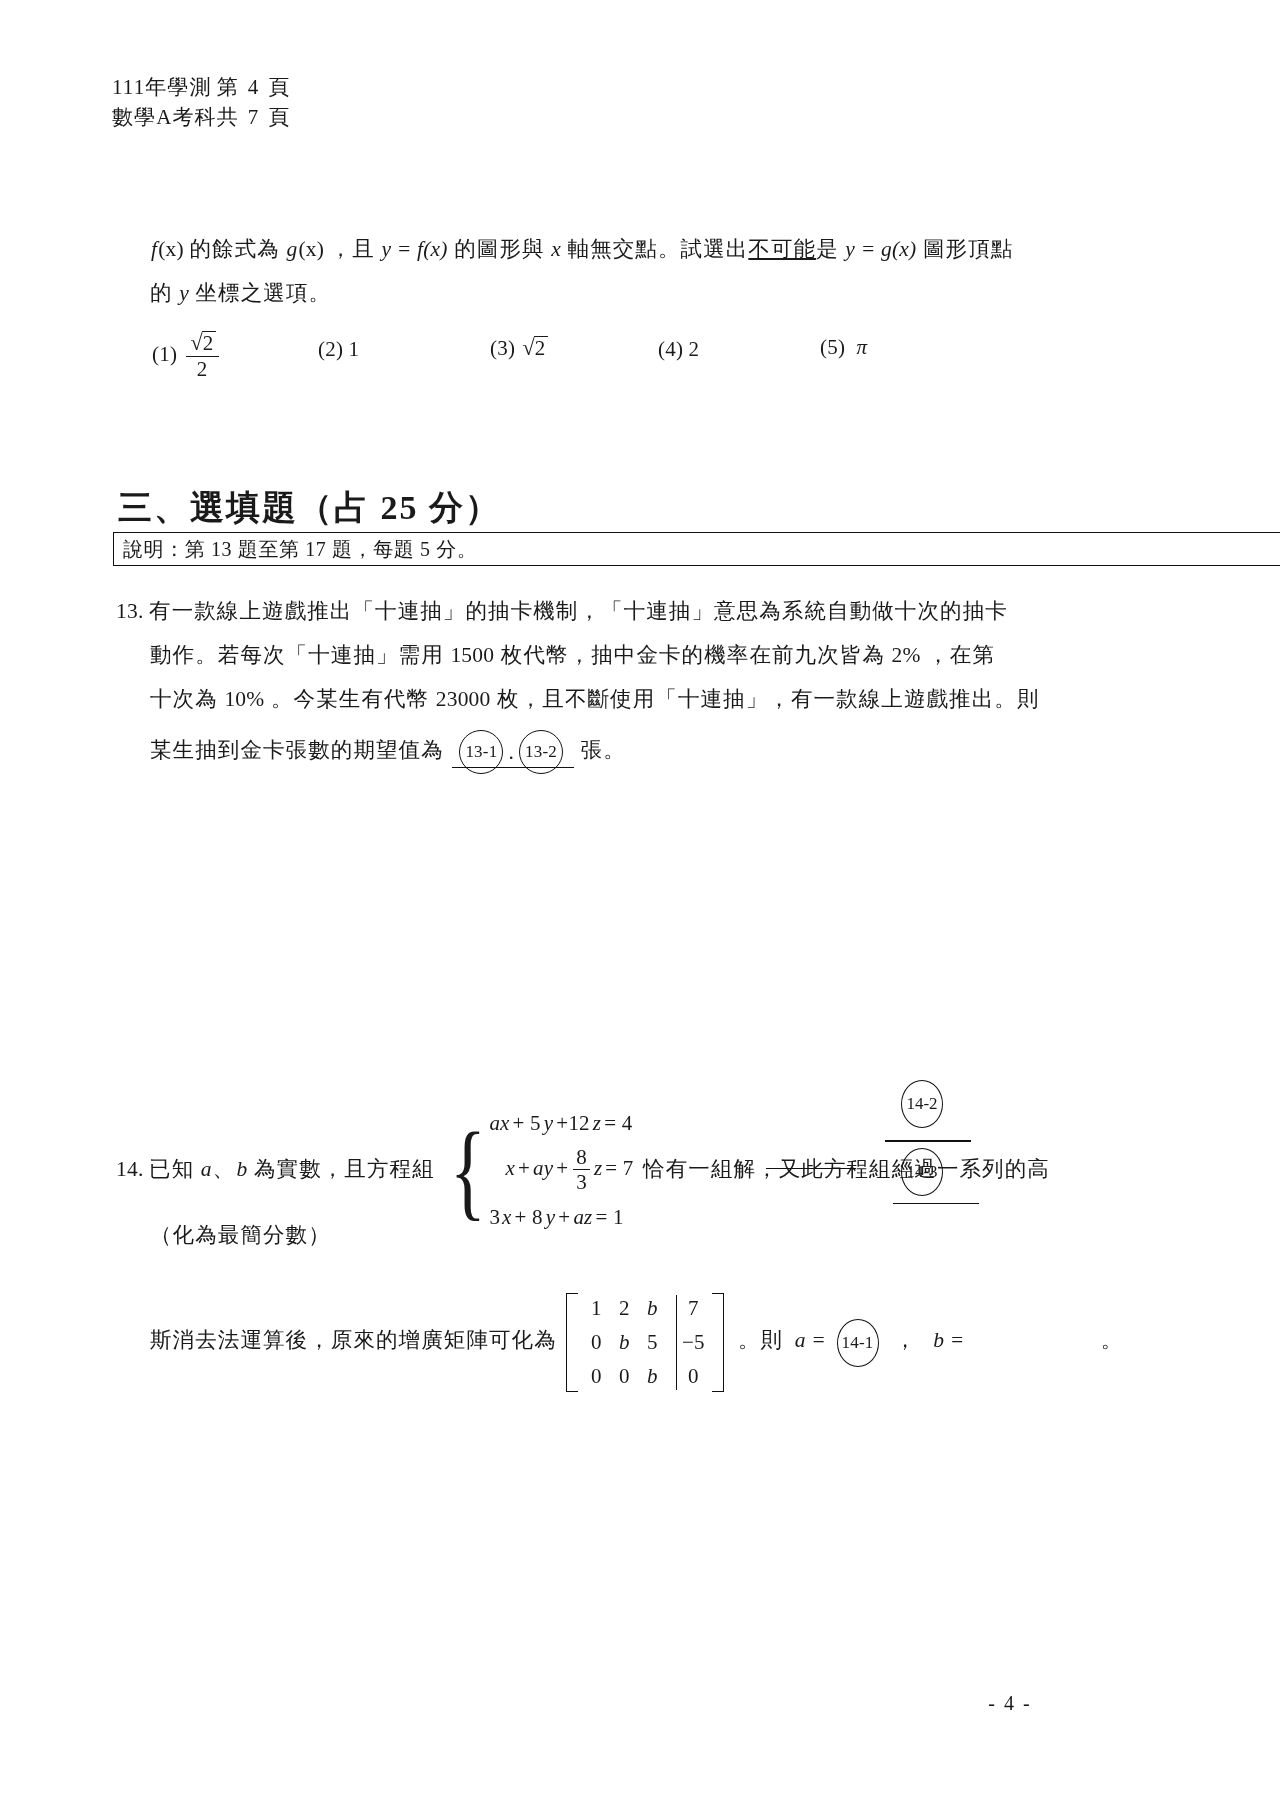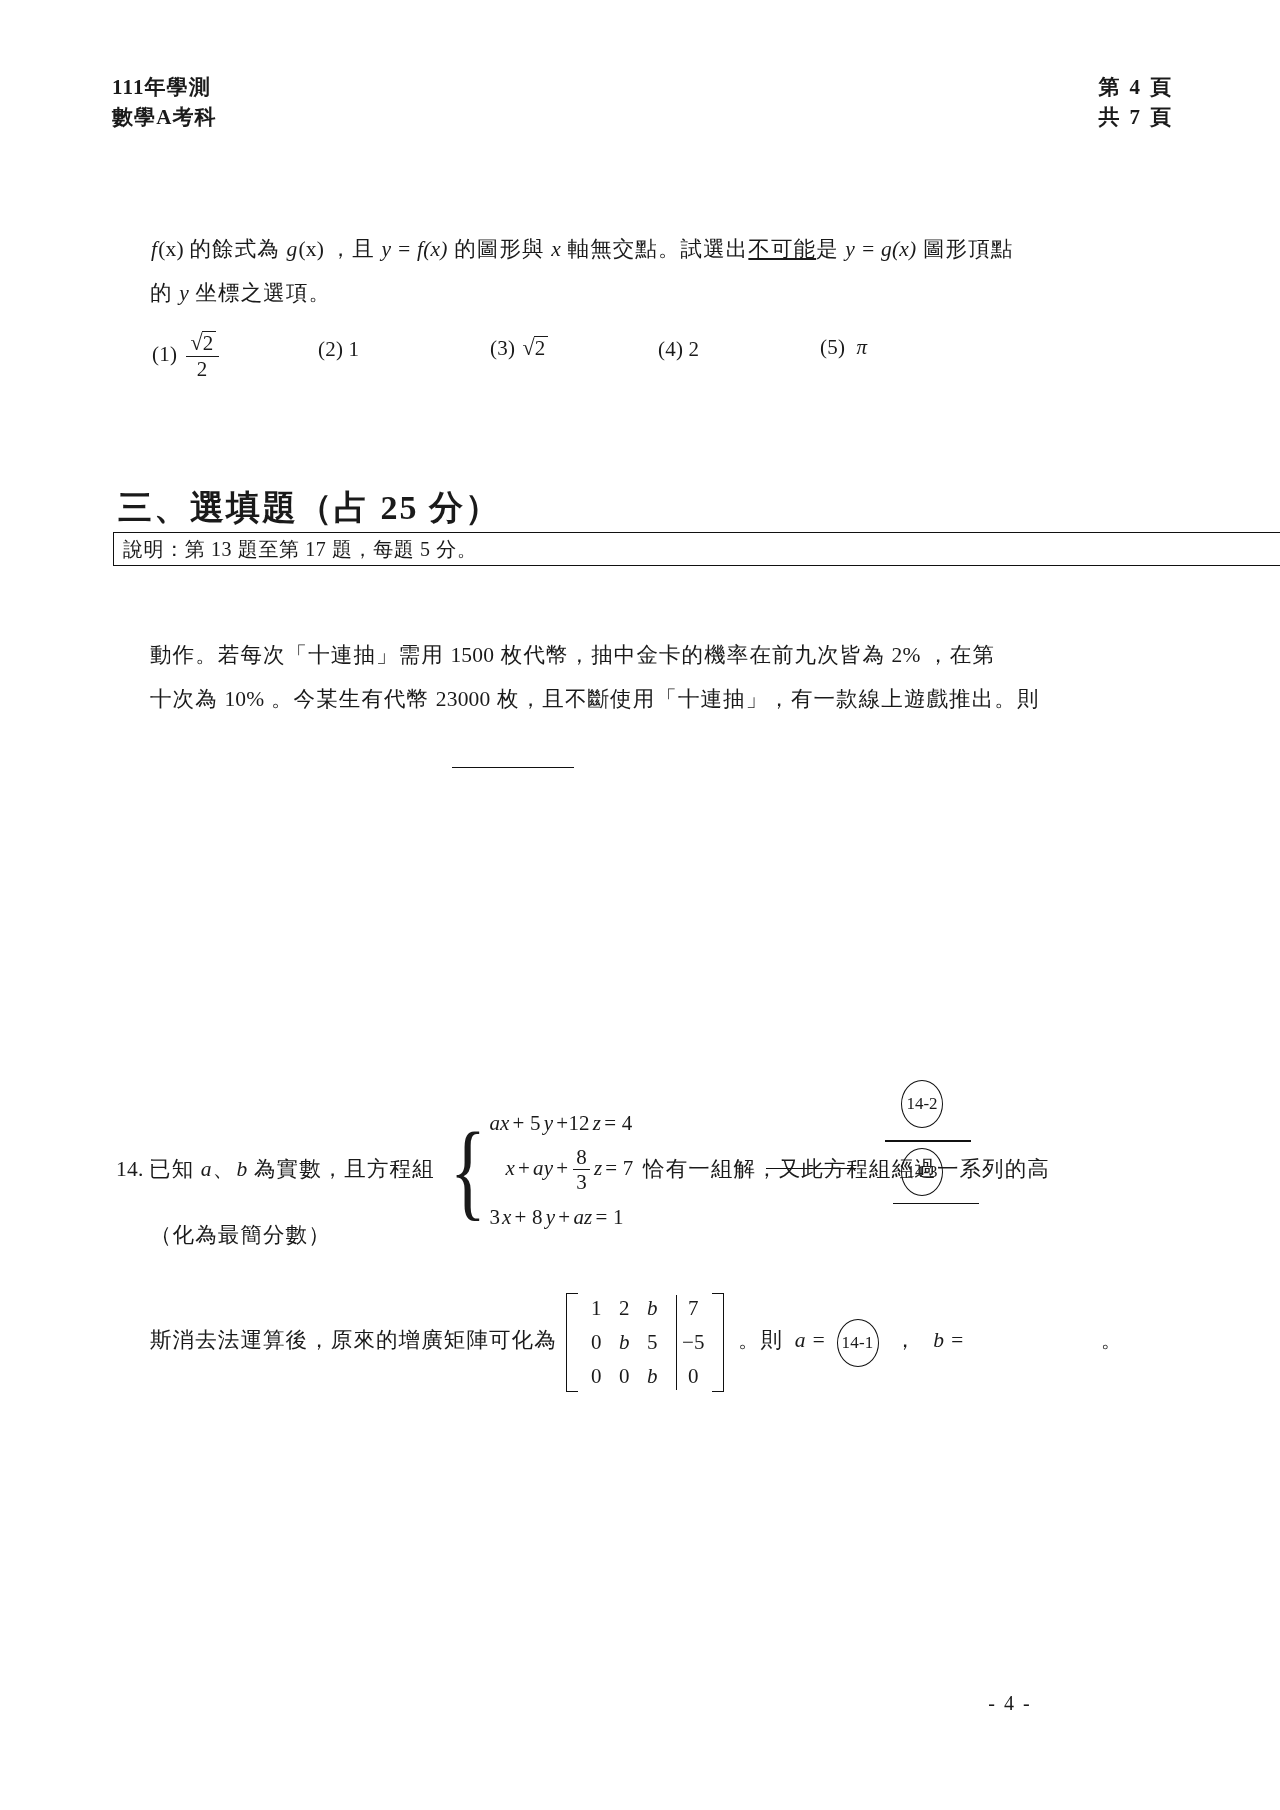--- a/index.html
+++ b/index.html
@@ -22,23 +22,21 @@
     overflow: hidden;
   }
 
   
   .header {
     position: absolute;
     left: 112px;
     top: 72px;
     width: 1060px;
     display: flex;
-    justify-content: space-between;
     align-items: flex-start;
-    font-weight: bold;
   }
   .header-left {
     font-size: 21px;
     line-height: 30px;
     letter-spacing: 0.5px;
   }
   .header-right {
     font-size: 21px;
     line-height: 30px;
     letter-spacing: 1px;
@@ -293,37 +291,46 @@
     <span>(5)</span>
     <span class="mi" style="padding-left:6px;">π</span>
   </div>
 
   <div class="section-heading">三、選填題（占 25 分）</div>
 
   <div class="instruction-box">
     <span class="instruction-text cjk">說明：第 13 題至第 17 題，每題 5 分。</span>
   </div>
 
+  <div class="qline" style="left:116px; top:600px;">
+    <span>13.</span>
+    <span class="cjk">有一款線上遊戲推出「十連抽」的抽卡機制，「十連抽」意思為系統自動做十次的抽卡</span>
+  </div>
 
   <div class="qline" style="left:150px; top:644px;">
     <span class="cjk">動作。若每次「十連抽」需用</span>
     <span class="mn">1500</span>
     <span class="cjk">枚代幣，抽中金卡的機率在前九次皆為</span>
     <span class="mn">2%</span>
     <span class="cjk">，在第</span>
   </div>
 
   <div class="qline" style="left:150px; top:688px;">
     <span class="cjk">十次為</span>
     <span class="mn">10%</span>
     <span class="cjk">。今某生有代幣</span>
     <span class="mn">23000</span>
     <span class="cjk">枚，且不斷使用「十連抽」，有一款線上遊戲推出。則</span>
   </div>
 
+  <div class="qline" style="left:150px; top:730px;">
+    <span class="cjk">某生抽到金卡張數的期望值為</span>
+    <span class="blank-circle" style="margin-left:10px;">13-1</span><span style="padding:0 5px; vertical-align:middle;">.</span><span class="blank-circle">13-2</span>
+    <span class="cjk" style="padding-left:12px;">張。</span>
+  </div>
   <div class="answer-rule" style="left:452px; top:767px; width:122px;"></div>
 
   <div class="qline" style="left:116px; top:1112px;">
     <span>14.</span>
     <span class="cjk">已知</span>
     <span class="mi">a</span><span class="cjk">、</span><span class="mi">b</span>
     <span class="cjk">為實數，且方程組</span>
 
     <span class="eqsys">
       <span class="brace">{</span>

